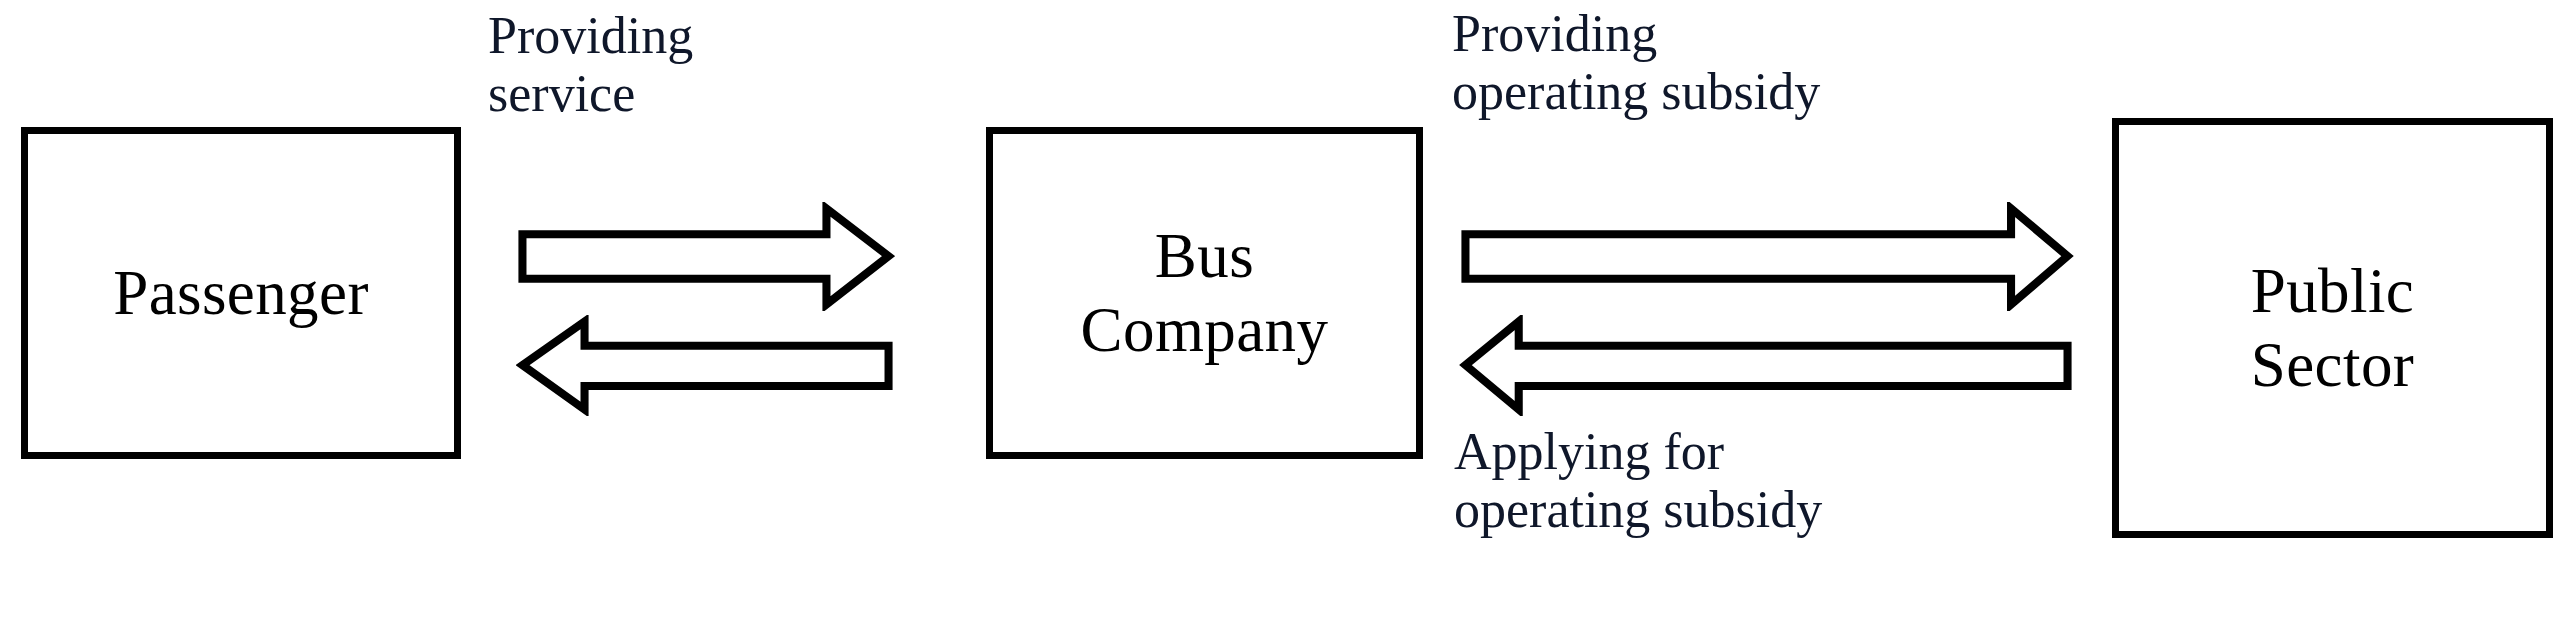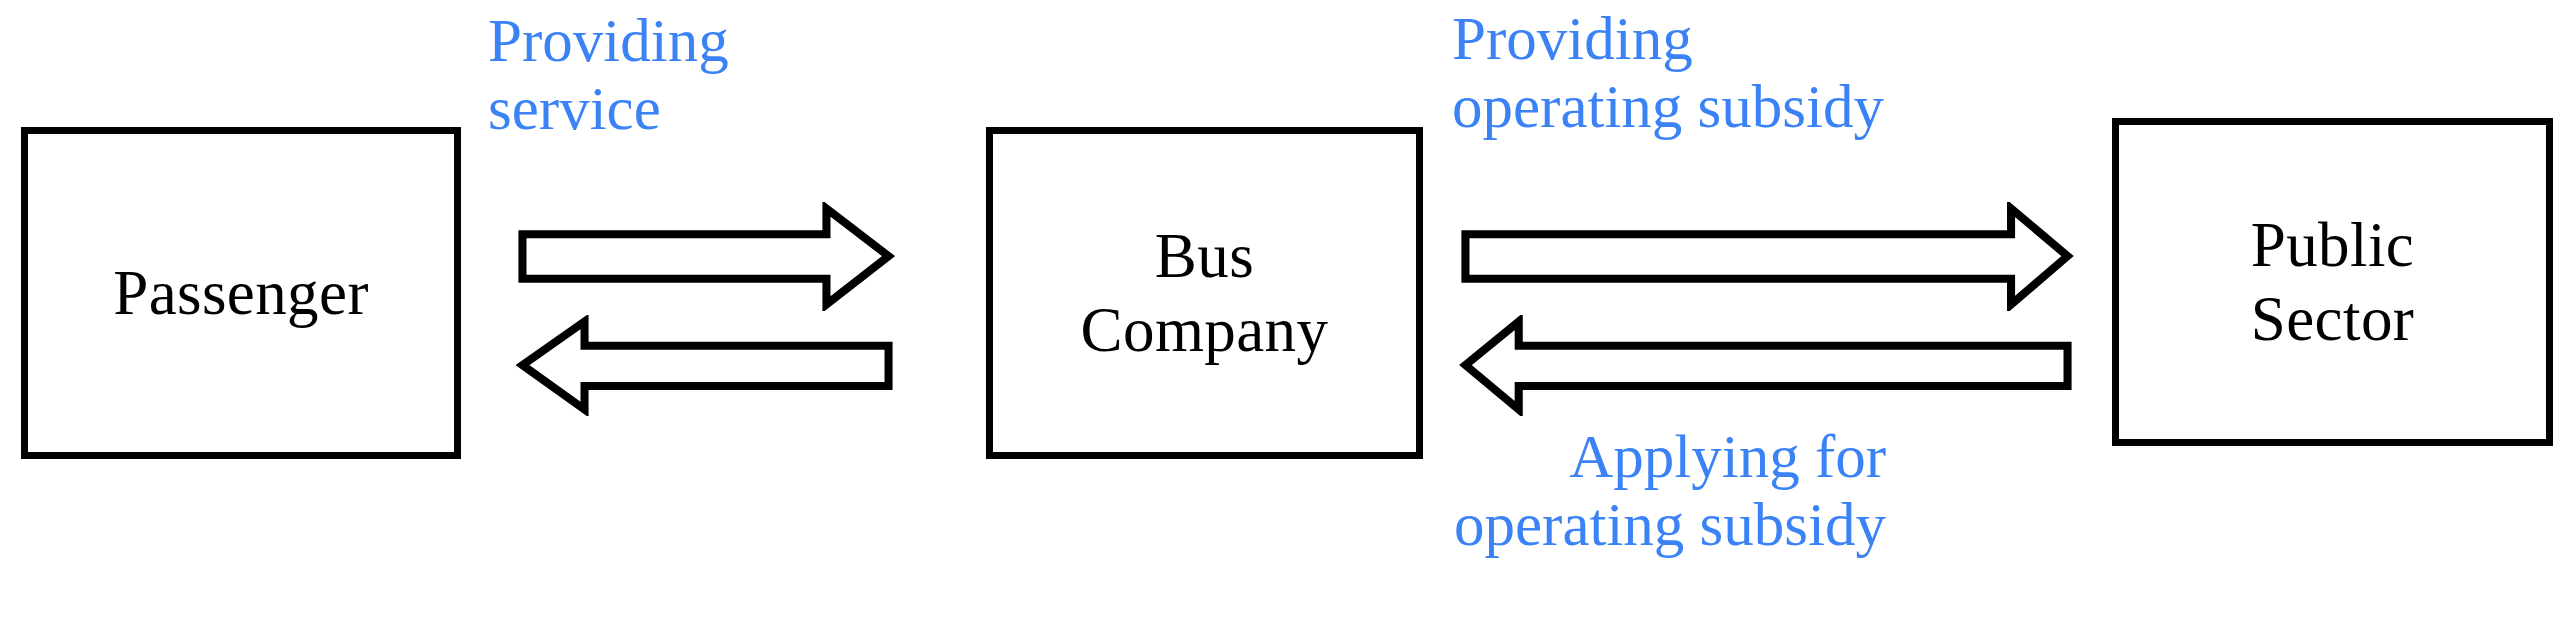--- a/index.html
+++ b/index.html
@@ -32,23 +32,23 @@
     font-size: 63px;
     line-height: 1.18;
     text-align: center;
     color: #000000;
     white-space: pre-line;
     letter-spacing: 0.4px;
   }
   .edge-label {
     position: absolute;
     font-family: "Liberation Serif", "DejaVu Serif", serif;
-    font-size: 61px;
+    font-size: 52px;
     line-height: 1.12;
-    color: #3b82f6;
+    color: #0f172a;
     white-space: pre-line;
   }
   .arrow-svg {
     position: absolute;
     display: block;
   }
   .arrow-shape {
     fill: #ffffff;
     stroke: #000000;
     stroke-width: 10;
@@ -62,21 +62,21 @@
 
   <div class="node-box" style="left:21px; top:127px; width:440px; height:332px;">
     <div class="node-label">Passenger</div>
   </div>
 
   <div class="node-box" style="left:986px; top:127px; width:437px; height:332px;">
     <div class="node-label">Bus
 Company</div>
   </div>
 
-  <div class="node-box" style="left:2112px; top:118px; width:441px; height:328px;">
+  <div class="node-box" style="left:2112px; top:118px; width:441px; height:420px;">
     <div class="node-label">Public
 Sector</div>
   </div>
 
   <svg class="arrow-svg" style="left:516px; top:202px; width:379px; height:109px;" viewBox="0 0 470 135">
     <polygon class="arrow-shape" points="8,40 385,40 385,8 462,67 385,127 385,95 8,95"></polygon>
   </svg>
 
   <svg class="arrow-svg" style="left:516px; top:315px; width:379px; height:101px;" viewBox="0 0 470 125">
     <polygon class="arrow-shape" points="462,38 85,38 85,8 8,62 85,117 85,88 462,88"></polygon>
@@ -90,17 +90,17 @@
     <polygon class="arrow-shape" points="754,38 74,38 74,8 8,62 74,117 74,88 754,88"></polygon>
   </svg>
 
   <div class="edge-label" style="left:488px; top:6.5px; text-align:left;">Providing
 service</div>
 
 
   <div class="edge-label" style="left:1452px; top:4.8px; text-align:left;">Providing
 operating subsidy</div>
 
-  <div class="edge-label" style="left:1454px; top:423px; text-align:right;">Applying for
+  <div class="edge-label" style="left:1454px; top:423px; text-align:left;">Applying for
 operating subsidy</div>
 
 </div>
 
 
 </body></html>

